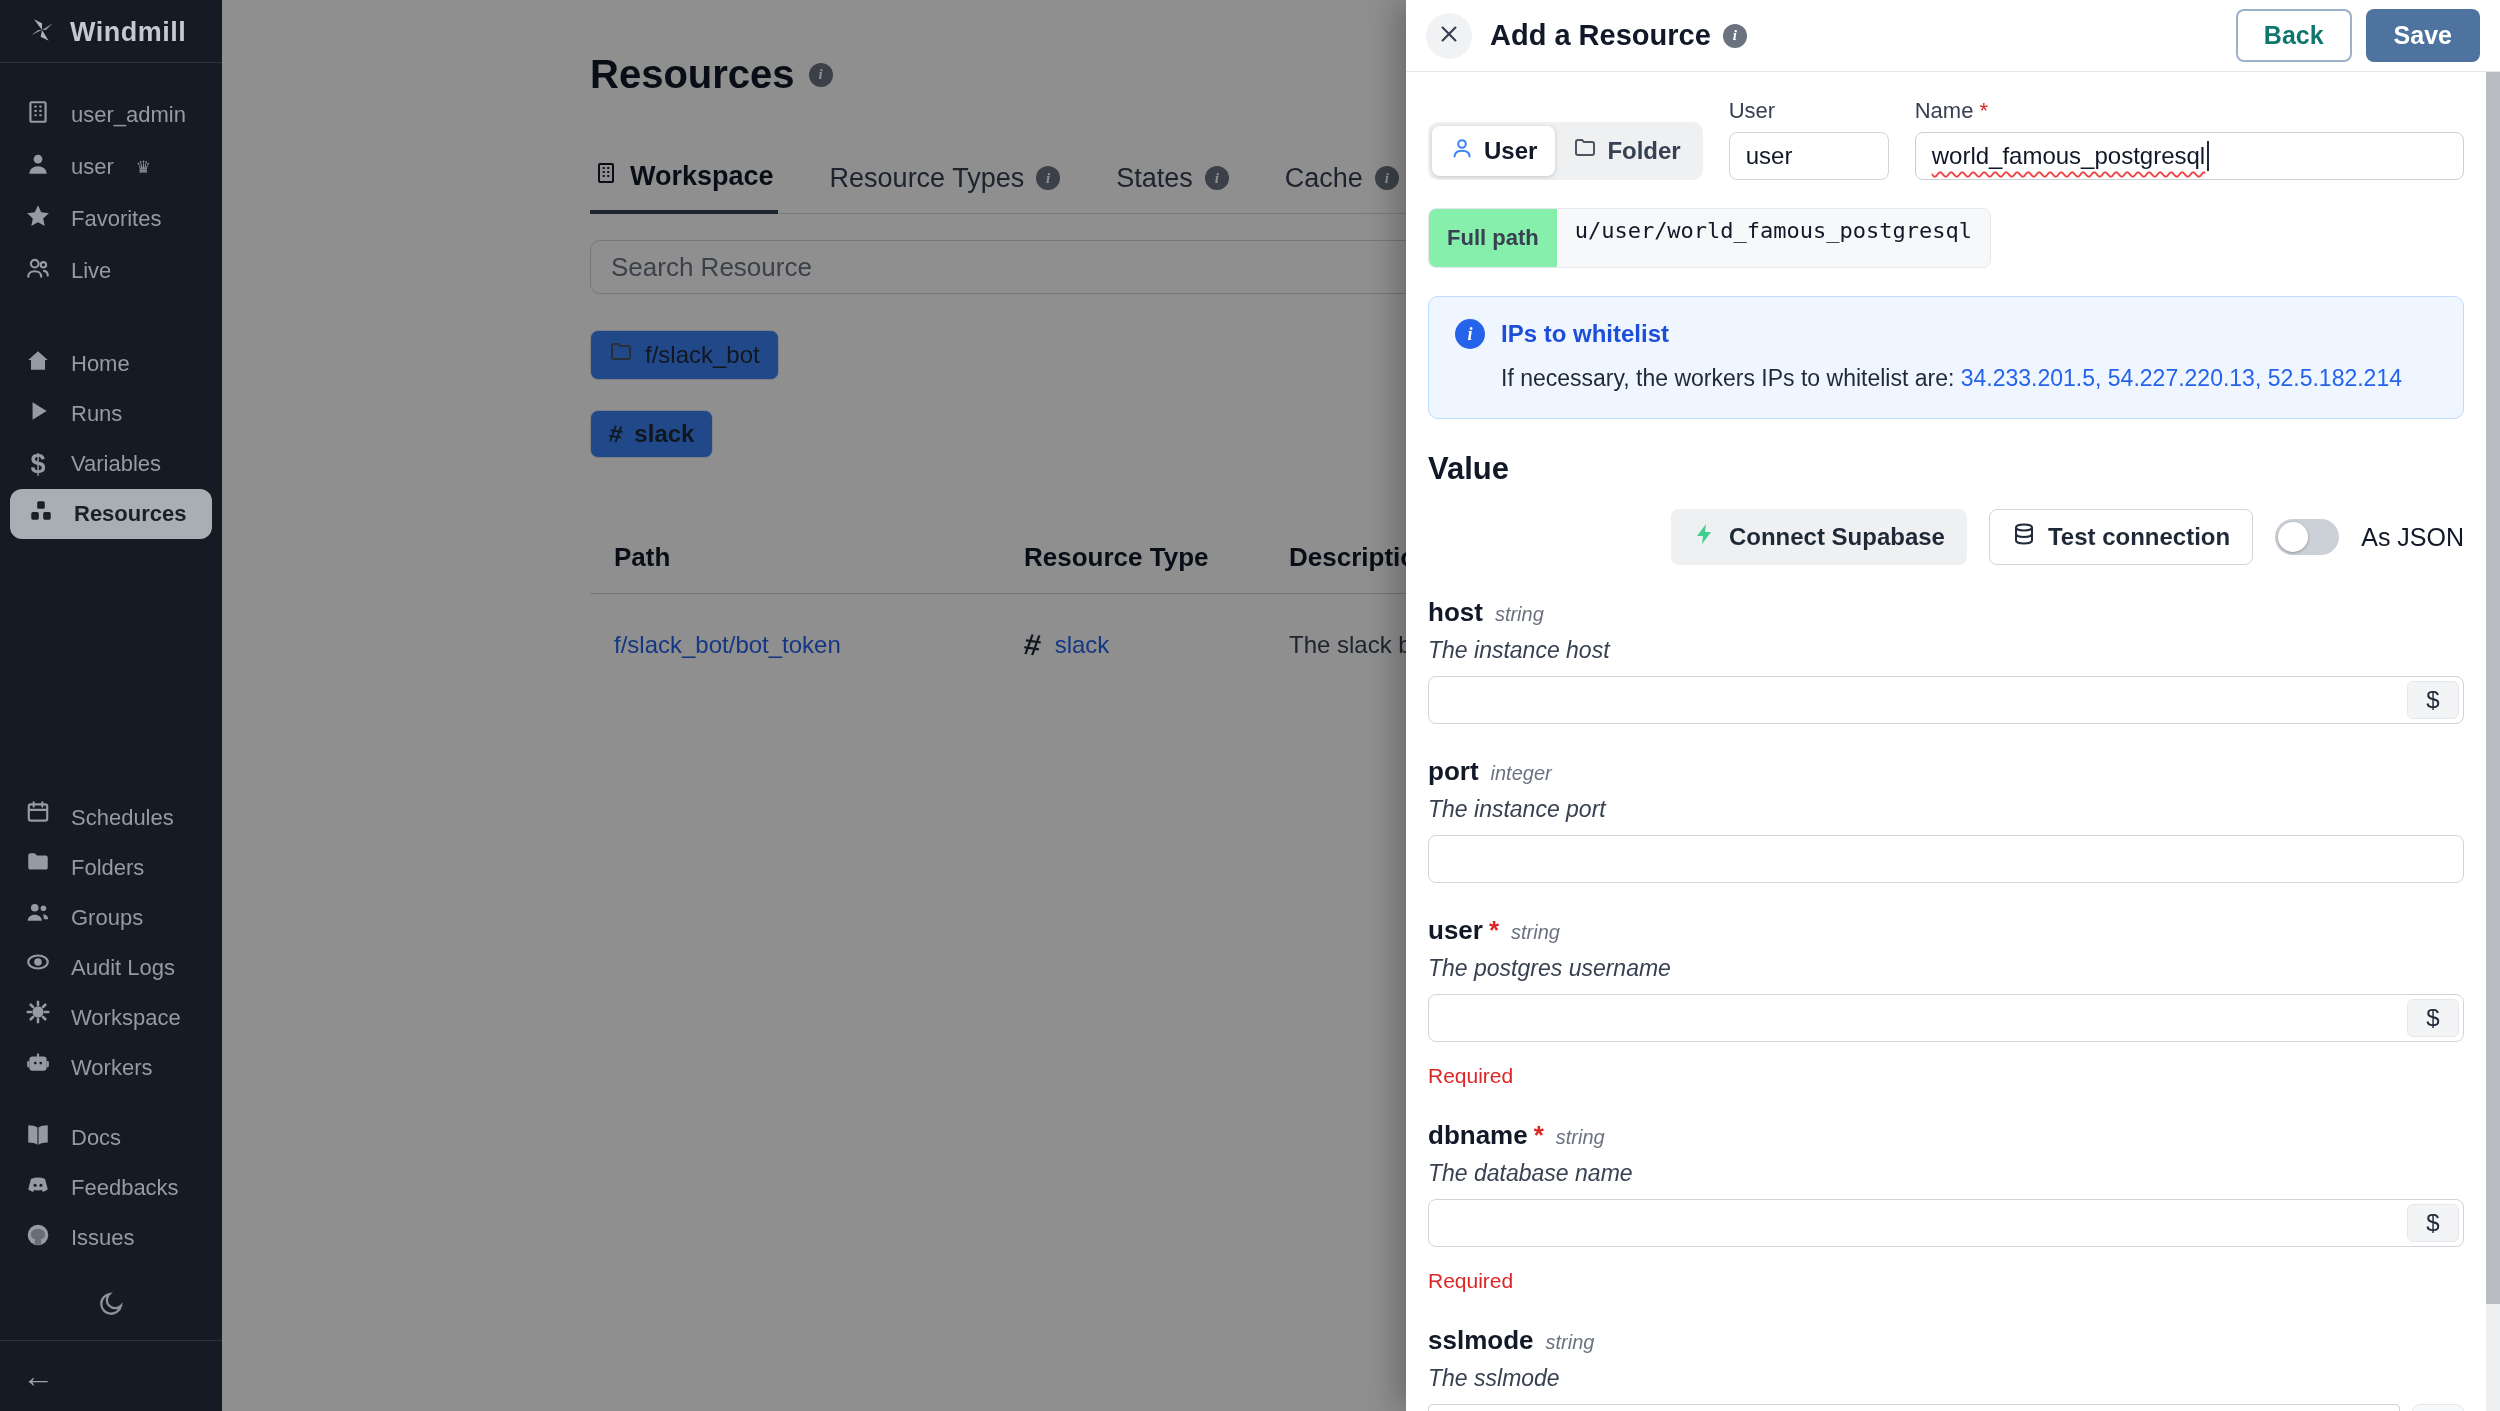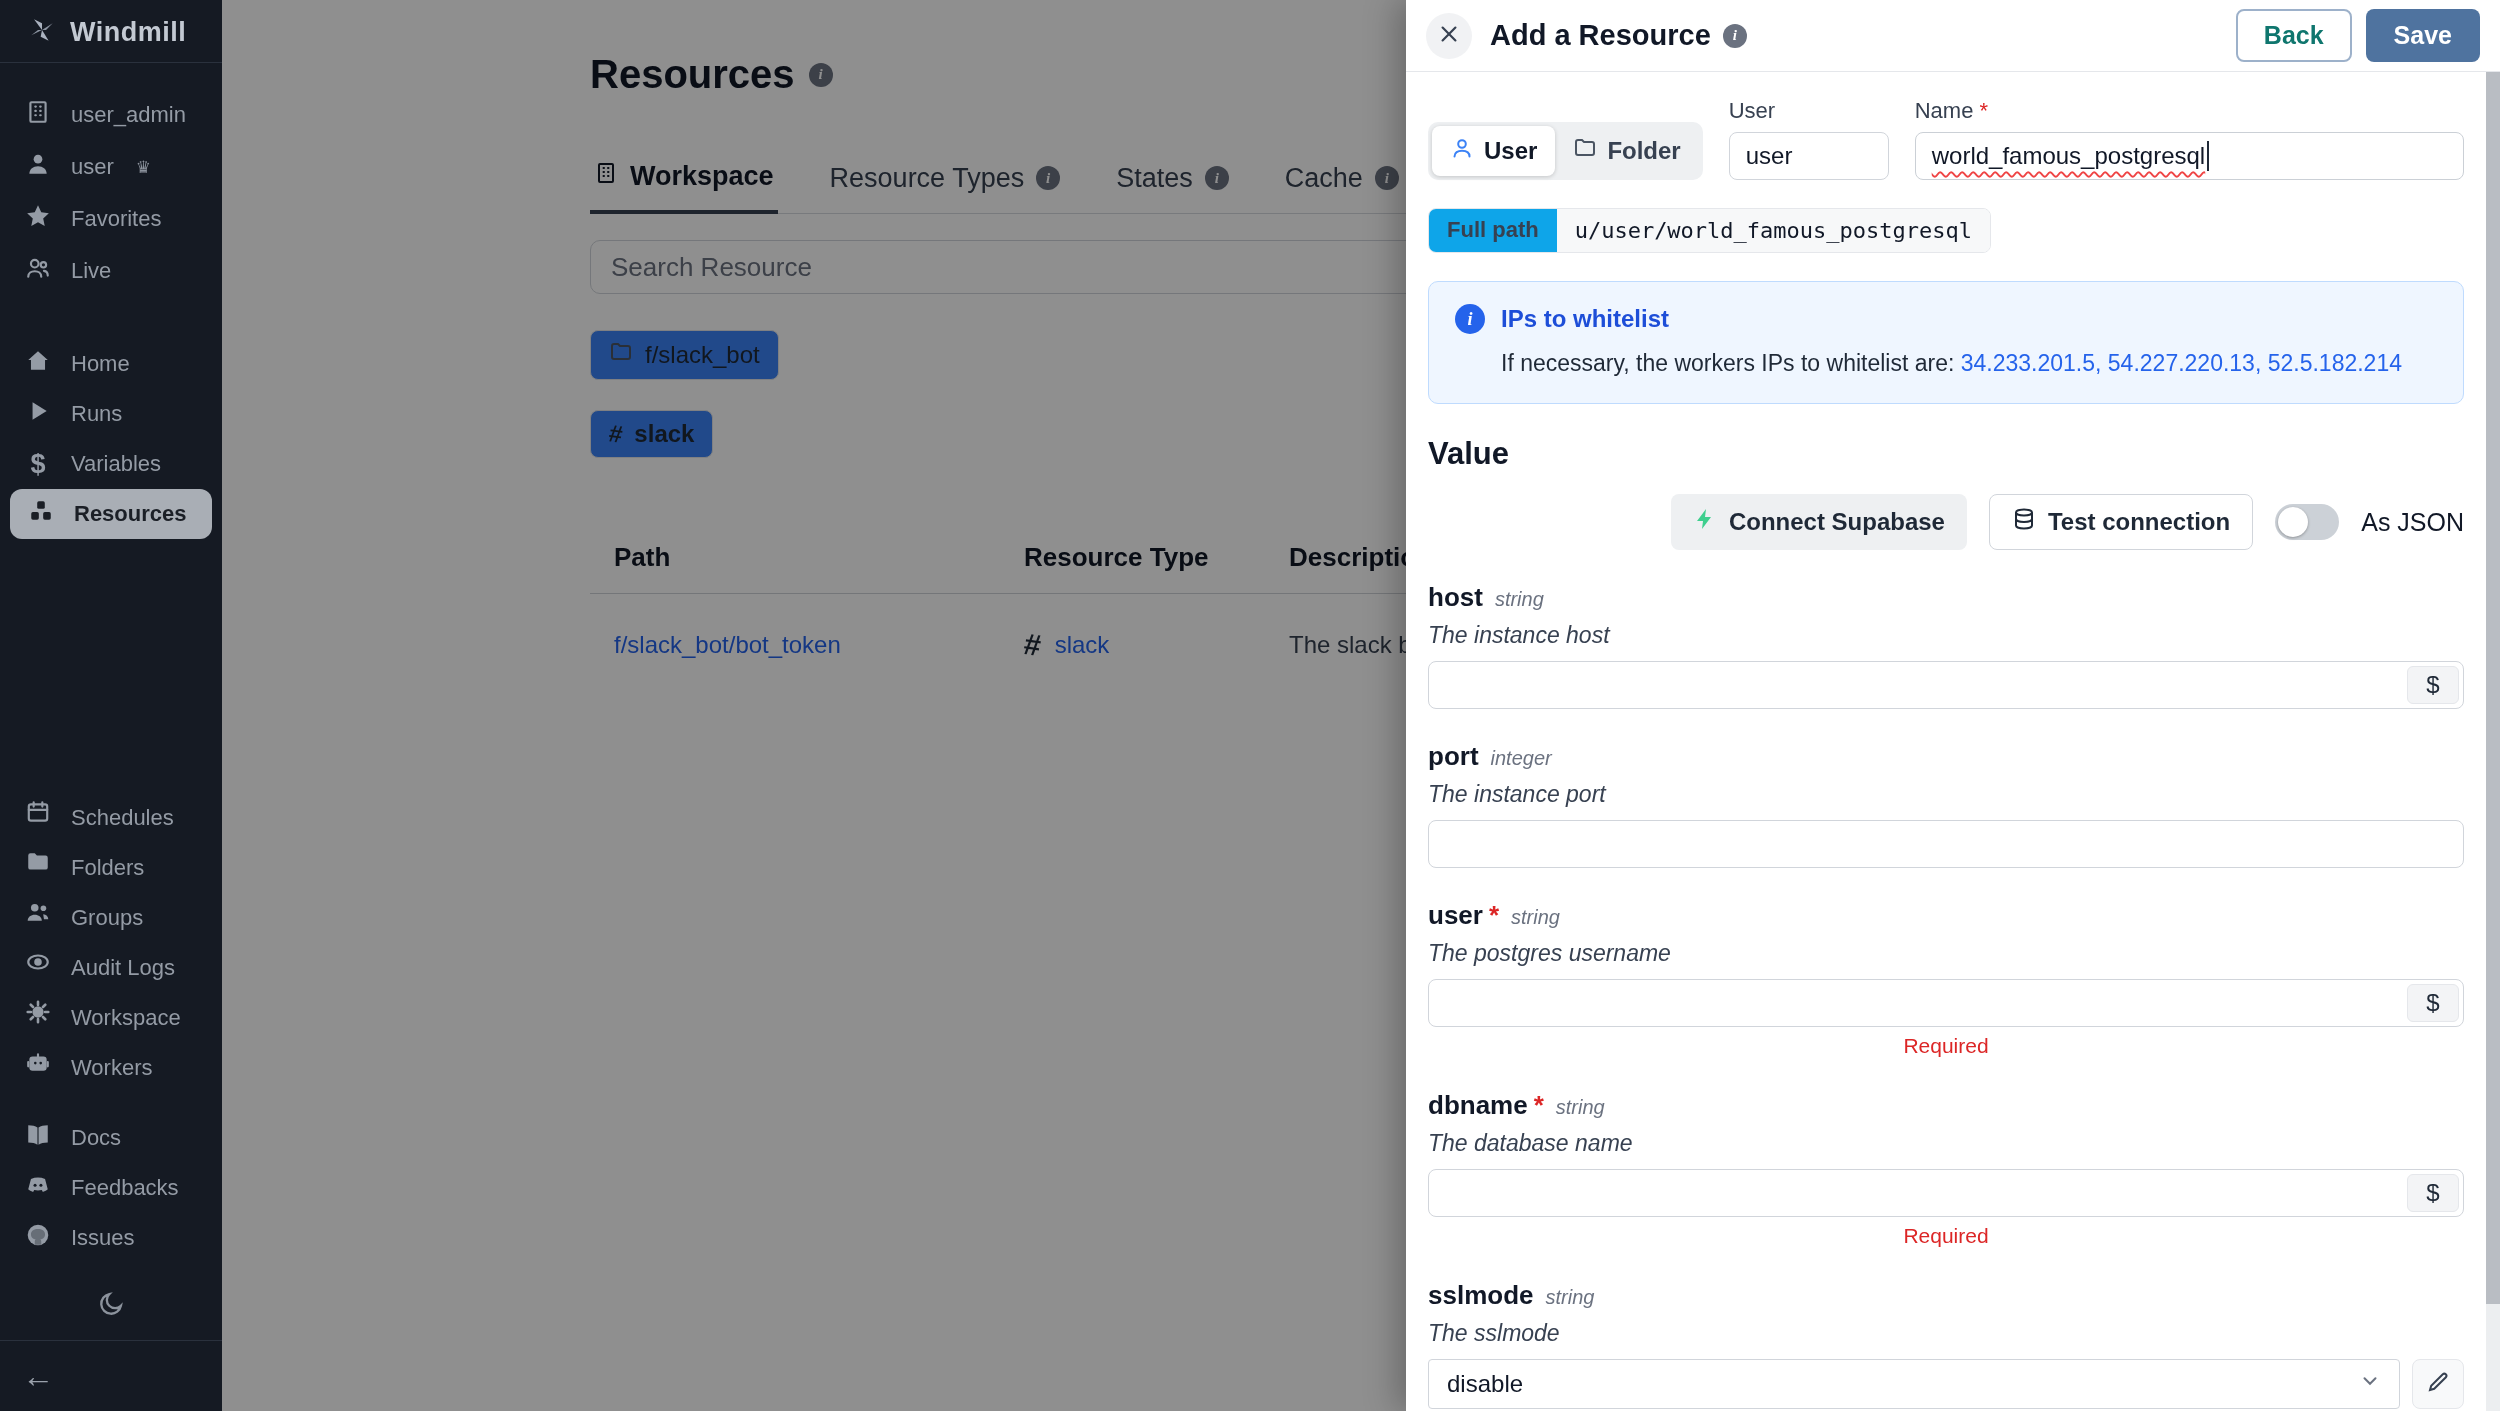--- a/index.html
+++ b/index.html
@@ -76,21 +76,21 @@
   .fld-label { font-size:22px; color:#374151; margin-bottom:8px; }
   .req-star { color:#dc2626; margin-left:6px; }
   .text-input { height:48px; border:1px solid #d1d5db; border-radius:8px; font-size:24px; padding:0 16px; color:#111827; font-family:inherit; width:100%; }
   .user-input { width:160px; }
   .name-group { flex:1; }
   .name-box { height:48px; border:1px solid #cbd0d6; border-radius:8px; font-size:24px; padding:0 16px; color:#111827; display:flex; align-items:center; background:#fff; }
   .squiggle { text-decoration:underline; text-decoration-style:wavy; text-decoration-color:#ef4444; text-decoration-thickness:2px; text-underline-offset:7px; }
   .caret { display:inline-block; width:2px; height:30px; background:#1f2937; margin-left:2px; }
 
   .fullpath-row { display:inline-flex; margin-top:28px; border-radius:8px; overflow:hidden; border:1px solid #e5e7eb; }
-  .fullpath-label { background:#0ea5e9; padding:8px 18px; font-size:22px; font-weight:bold; color:#374151; }
+  .fullpath-label { background:#86efac; padding:16px 18px; font-size:22px; font-weight:bold; color:#374151; }
   .fullpath-value { background:#f7f8f9; padding:9px 18px; font-size:22px; font-family:"DejaVu Sans Mono", monospace; color:#111827; }
 
   .info-box { margin-top:28px; background:#eff6ff; border:1px solid #bfdbfe; border-radius:10px; padding:22px 26px 26px 26px; }
   .info-box-head { display:flex; align-items:center; gap:16px; }
   .info-dot-blue { display:inline-flex; align-items:center; justify-content:center; width:30px; height:30px; border-radius:50%; background:#2563eb; color:#fff; font-size:18px; font-weight:bold; font-family:"Liberation Serif", serif; font-style:italic; }
   .info-box-title { color:#1d4ed8; font-weight:bold; font-size:24px; }
   .info-box-body { margin:16px 0 0 46px; font-size:23px; color:#1f2937; }
   .info-ips { color:#2563eb; }
 
   .value-heading { margin-top:32px; font-size:31px; font-weight:bold; color:#111827; }
@@ -101,21 +101,21 @@
   .toggle .knob { position:absolute; left:3px; top:3px; width:30px; height:30px; border-radius:50%; background:#fff; box-shadow:0 1px 3px rgba(0,0,0,.3); }
   .as-json-label { font-size:25px; color:#111827; }
 
   .field { margin-top:32px; }
   .field-label-row { display:flex; align-items:baseline; }
   .field-name { font-size:26px; font-weight:bold; color:#111827; }
   .field-type { font-size:20px; font-style:italic; color:#6b7280; margin-left:12px; }
   .field-desc { font-size:23px; font-style:italic; color:#374151; margin-top:9px; }
   .input-wrap { position:relative; margin-top:12px; }
   .dollar-btn { position:absolute; right:5px; top:5px; width:52px; height:38px; background:#f3f4f6; border:1px solid #e5e7eb; border-radius:6px; font-size:24px; color:#1f2937; display:flex; align-items:center; justify-content:center; cursor:pointer; }
-  .required-msg { text-align:center; color:#dc2626; font-size:21px; margin-top:7px; }
+  .required-msg { text-align:left; color:#dc2626; font-size:21px; margin-top:22px; }
   .select-row { display:flex; gap:12px; margin-top:12px; }
   .select-box { flex:1; height:50px; border:1px solid #d1d5db; border-radius:4px; display:flex; align-items:center; padding:0 18px; font-size:24px; color:#111827; cursor:pointer;gap:32px; }
   .select-box .sel-spacer { flex:1; }
   .pencil-btn { width:52px; height:50px; background:#f8f9fa; border:1px solid #e5e7eb; border-radius:8px; display:flex; align-items:center; justify-content:center; cursor:pointer; }
 </style>
 </head>
 <body>
 
 <div class="app">
 

